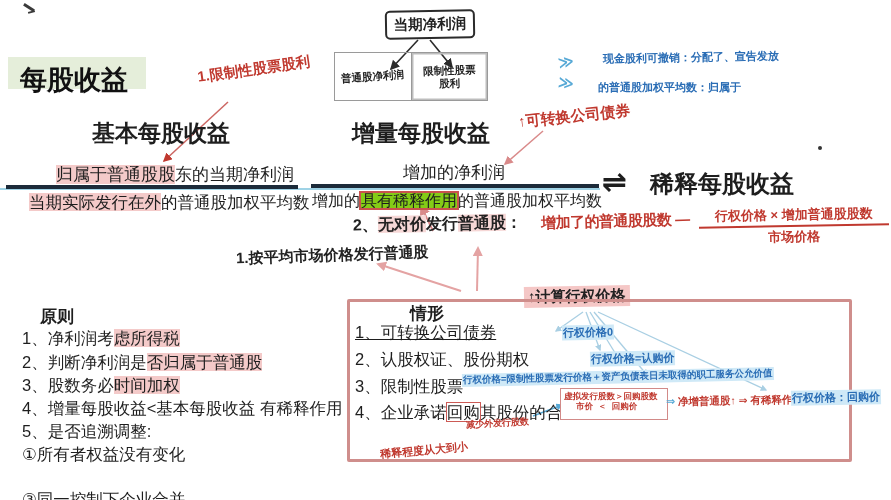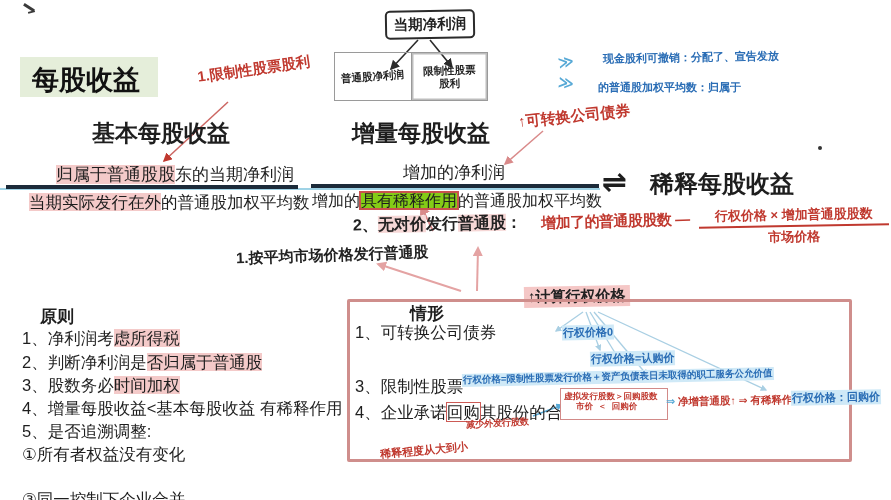--- a/index.html
+++ b/index.html
@@ -56,21 +56,21 @@
     <path class="ln" d="M586,312 L600,350" stroke="#a9cfe3" stroke-width="1.3" marker-end="url(#m-lblue)"></path>
     <path class="ln" d="M590,312 L620,361" stroke="#a9cfe3" stroke-width="1.3" marker-end="url(#m-lblue)"></path>
     <path class="ln" d="M594,312 L647,375" stroke="#a9cfe3" stroke-width="1.3" marker-end="url(#m-lblue)"></path>
     <path class="ln" d="M598,312 L766,390" stroke="#a9cfe3" stroke-width="1.3" marker-end="url(#m-lblue)"></path>
     <path class="ln" d="M533,416 L562,405" stroke="#57a9d6" stroke-width="1.4" marker-end="url(#m-blue)"></path>
   </svg>
 
   <div class="abs" style="left:23px;top:6px;width:12px;height:3px;background:#3a3a3a;transform:rotate(32deg);"></div>
   <div class="abs" style="left:28px;top:11px;width:7px;height:2px;background:#3a3a3a;transform:rotate(-15deg);"></div>
 
-  <div class="abs" style="left:20px;top:57px;width:138px;height:40px;background:#e5eeda;">
+  <div class="abs" style="left:8px;top:57px;width:138px;height:32px;background:#e5eeda;">
     <div style="font-size:27px;font-weight:700;line-height:46px;padding-left:12px;color:#111;">每股收益</div>
   </div>
 
   <div class="abs hand-black" style="left:385px;top:10px;width:86px;height:25px;border:2px solid #2b2b2b;border-radius:5px;font-size:14.5px;text-align:center;line-height:25px;transform:rotate(-1deg);">当期净利润</div>
 
   <div class="abs" style="left:334px;top:52px;width:152px;height:47px;border:1.5px solid #9a9a9a;display:flex;">
     <div style="flex:1;display:flex;align-items:center;justify-content:center;">
       <span class="hand-black" style="font-size:10.5px;transform:rotate(-4deg);">普通股净利润</span>
     </div>
     <div style="flex:1;border-left:1.5px solid #9a9a9a;box-shadow:inset 0 0 0 1.5px #bdbdbd;display:flex;flex-direction:column;align-items:center;justify-content:center;line-height:1.15;">
@@ -130,23 +130,24 @@
     <span>3、股数务必</span><span class="hl-pink">时间加权</span>
   </div>
   <div class="abs" style="left:22px;top:398px;font-size:16.5px;">4、增量每股收益&lt;基本每股收益 有稀释作用</div>
   <div class="abs" style="left:22px;top:421px;font-size:16.5px;">5、是否追溯调整:</div>
   <div class="abs" style="left:22px;top:444px;font-size:16.5px;">①所有者权益没有变化</div>
   <div class="abs" style="left:22px;top:489px;font-size:16.5px;">③同一控制下企业合并</div>
 
   <div class="abs" style="left:347px;top:299px;width:499px;height:157px;border:3.5px solid #cf8e8c;border-radius:2px;"></div>
   <div class="abs bold" style="left:410px;top:302px;font-size:17px;">情形</div>
 
-  <div class="abs" style="left:355px;top:322px;font-size:16.5px;">1、可转换公司债券</div>
+  <div class="abs" style="left:355px;top:322px;font-size:16.5px;text-decoration:underline;">1、可转换公司债券</div>
   <div class="abs hand-blue hl-blue" style="left:562px;top:325px;font-size:11px;transform:rotate(-1deg);">行权价格0</div>
 
+  <div class="abs" style="left:355px;top:349px;font-size:16.5px;">2、认股权证、股份期权</div>
   <div class="abs hand-blue hl-blue" style="left:590px;top:351px;font-size:11px;transform:rotate(-1deg);">行权价格=认购价</div>
 
   <div class="abs" style="left:355px;top:376px;font-size:16.5px;">3、限制性股票</div>
   <div class="abs hand-blue hl-blue" style="left:462px;top:374px;font-size:9.5px;transform:rotate(-1.3deg);transform-origin:left center;">行权价格=限制性股票发行价格＋资产负债表日未取得的职工服务公允价值</div>
 
   <div class="abs" style="left:355px;top:402px;font-size:16.5px;">
     <span>4、企业承诺</span><span class="boxed-red">回购</span><span>其股份的合同</span>
   </div>
   <div class="abs hand-red" style="left:466px;top:417px;font-size:9px;transform:rotate(-3deg);">减少外发行股数</div>
   <div class="abs" style="left:560px;top:388px;width:106px;height:30px;border:1.5px solid #d28a88;background:#fff;">

